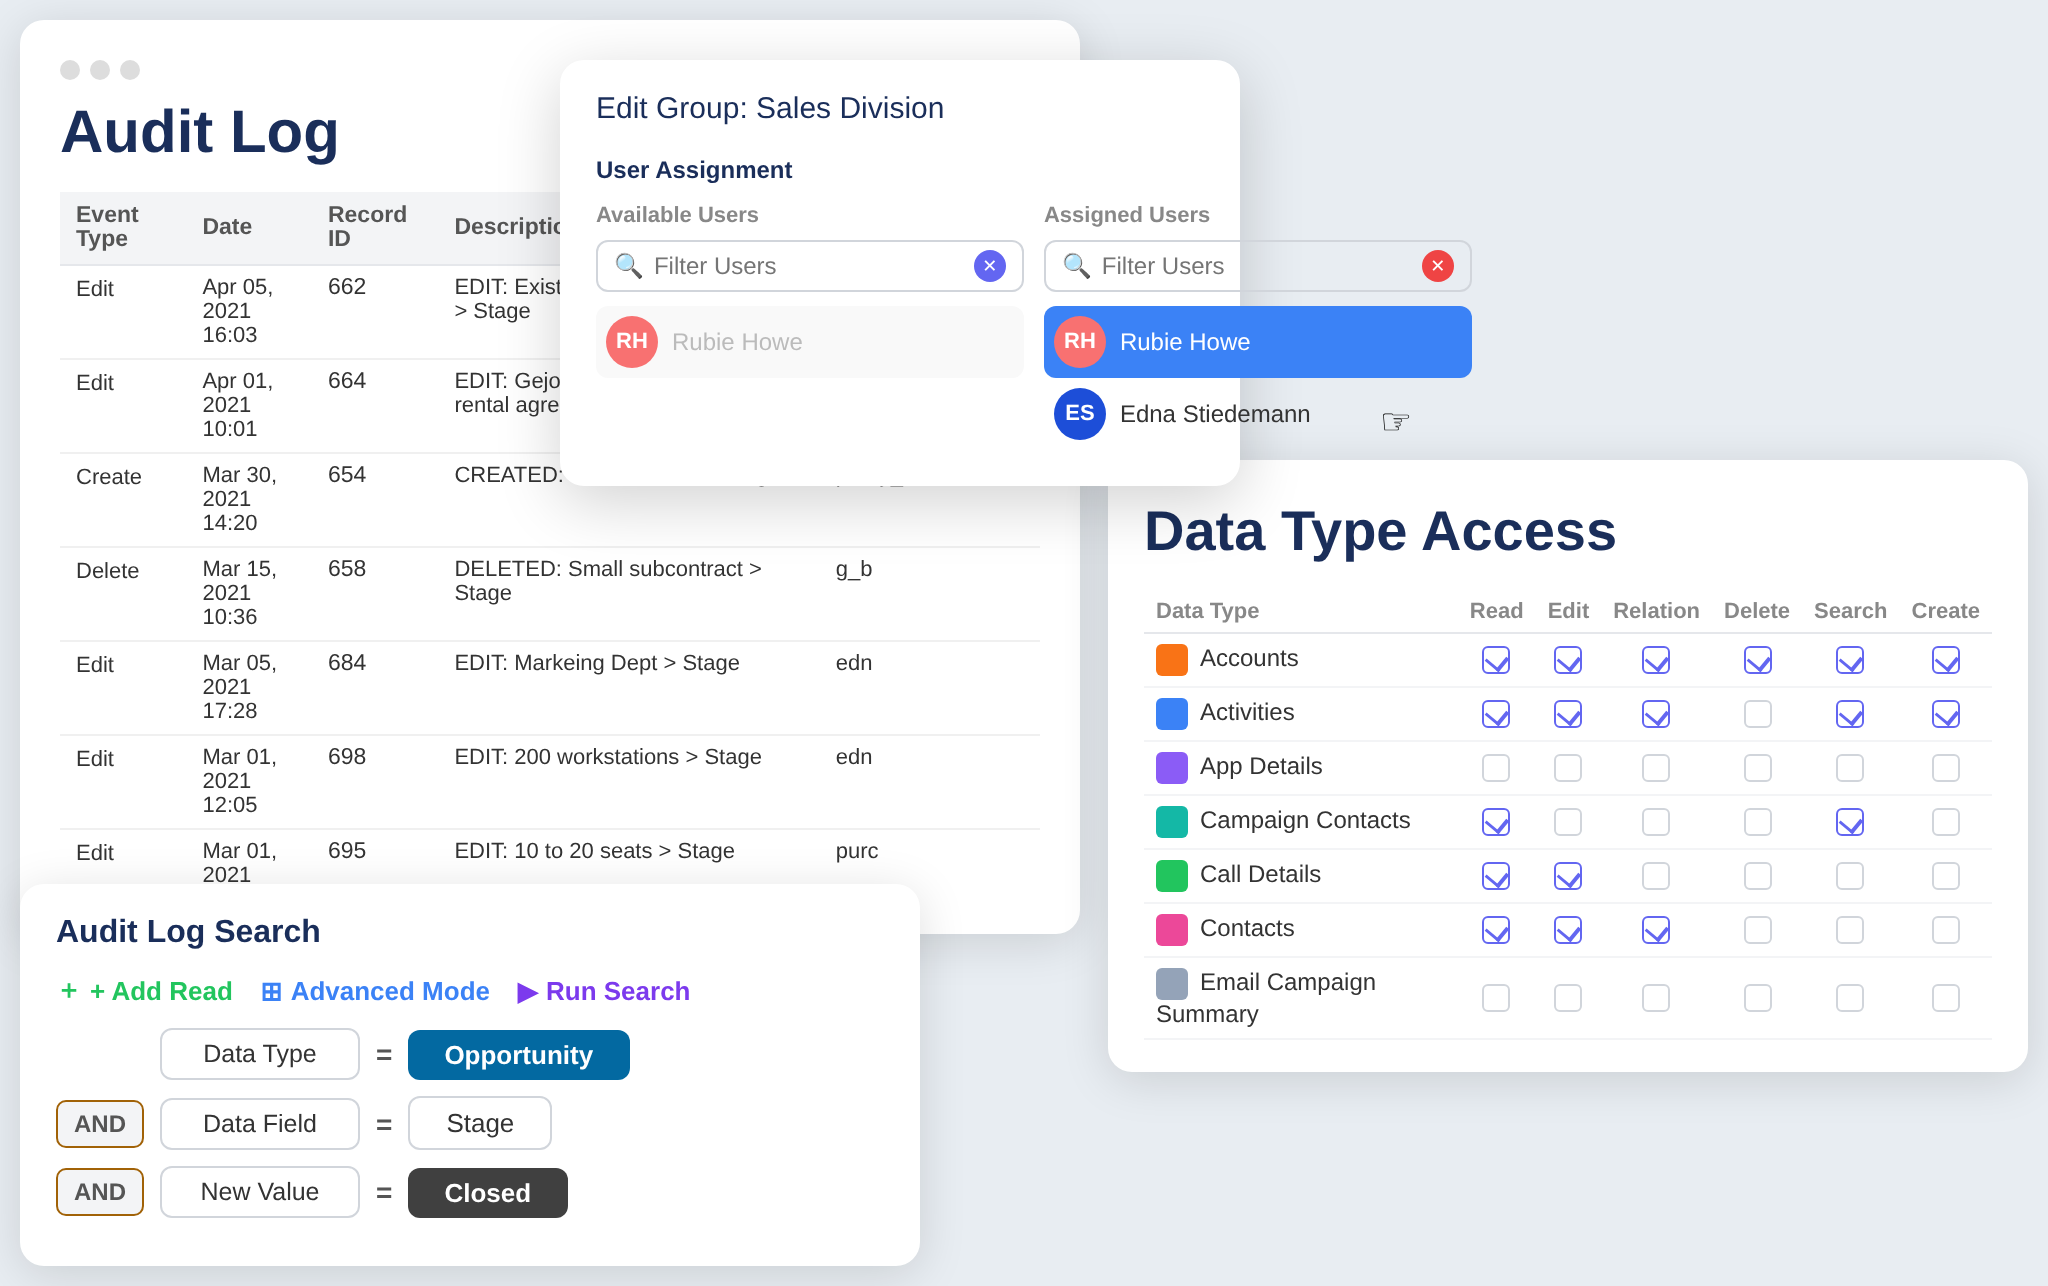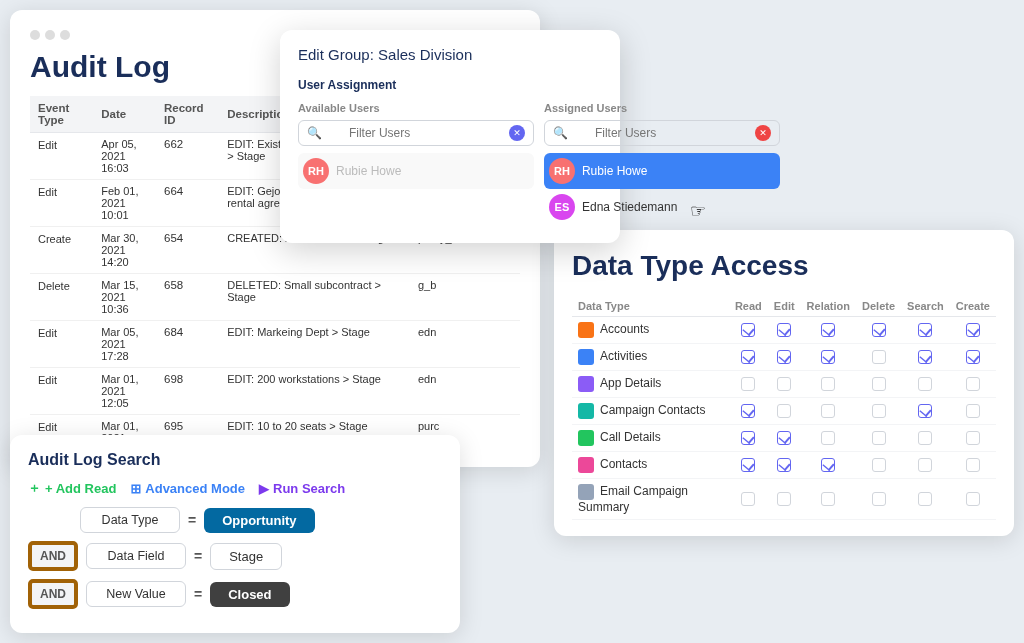--- a/index.html
+++ b/index.html
@@ -102,21 +102,21 @@
       display: flex;
       align-items: center;
       gap: 8px;
       margin-bottom: 8px;
     }
     .and-label {
       font-size: 12px;
       font-weight: 600;
       color: #555;
       background: #f3f4f6;
-      border: 4px solid #a16207;
+      border: 1px solid #a16207;
       border-radius: 5px;
       padding: 4px 8px;
       min-width: 44px;
       text-align: center;
     }
     .field-box {
       border: 1.5px solid #d1d5db;
       border-radius: 6px;
       padding: 5px 12px;
       font-size: 12.5px;
@@ -188,21 +188,20 @@
       align-items: center;
       border: 1.5px solid #d1d5db;
       border-radius: 6px;
       padding: 4px 8px;
       margin-bottom: 7px;
       gap: 5px;
     }
     .filter-bar input {
       border: none; outline: none; font-size: 12px; flex: 1; color: #aaa;
       background: transparent;
-      margin-left: 22px;
     }
     .filter-clear {
       width: 16px; height: 16px;
       background: #6366f1;
       border-radius: 50%;
       display: flex; align-items: center; justify-content: center;
       color: #fff;
       font-size: 9px;
       cursor: pointer;
     }
@@ -230,21 +229,21 @@
       overflow: hidden;
       display: flex; align-items: center; justify-content: center;
       font-size: 11px;
       font-weight: 700;
       color: #fff;
       flex-shrink: 0;
     }
     .avatar.cp { background: #a78bfa; }
     .avatar.gb { background: #fbbf24; }
     .avatar.rh { background: #f87171; }
-    .avatar.es { background: #d946ef; }
+    .avatar.es { background: #1d4ed8; }
     .avatar.rh2 { background: #f87171; }
 
     
     .data-type-panel {
       position: absolute;
       top: 230px;
       right: 10px;
       width: 460px;
       background: #fff;
       border-radius: 12px;
@@ -358,21 +357,21 @@
         <tr>
     <td><span class="event-badge">Edit</span></td>
     <td style="white-space:pre-line;font-size:11px;">Apr 05, 2021
 16:03</td>
     <td>662</td>
     <td style="font-size:11px;">EDIT: Existing system replacement &gt; Stage</td>
     <td style="font-size:11px;">purdy_constance</td>
   </tr>
         <tr>
     <td><span class="event-badge">Edit</span></td>
-    <td style="white-space:pre-line;font-size:11px;">Feb 01, 2021
+    <td style="white-space:pre-line;font-size:11px;">Apr 01, 2021
 10:01</td>
     <td>664</td>
     <td style="font-size:11px;">EDIT: Gejo Shipping Long term rental agreement &gt; Stage</td>
     <td style="font-size:11px;">rubie_howe</td>
   </tr>
         <tr>
     <td><span class="event-badge">Create</span></td>
     <td style="white-space:pre-line;font-size:11px;">Mar 30, 2021
 14:20</td>
     <td>654</td>

